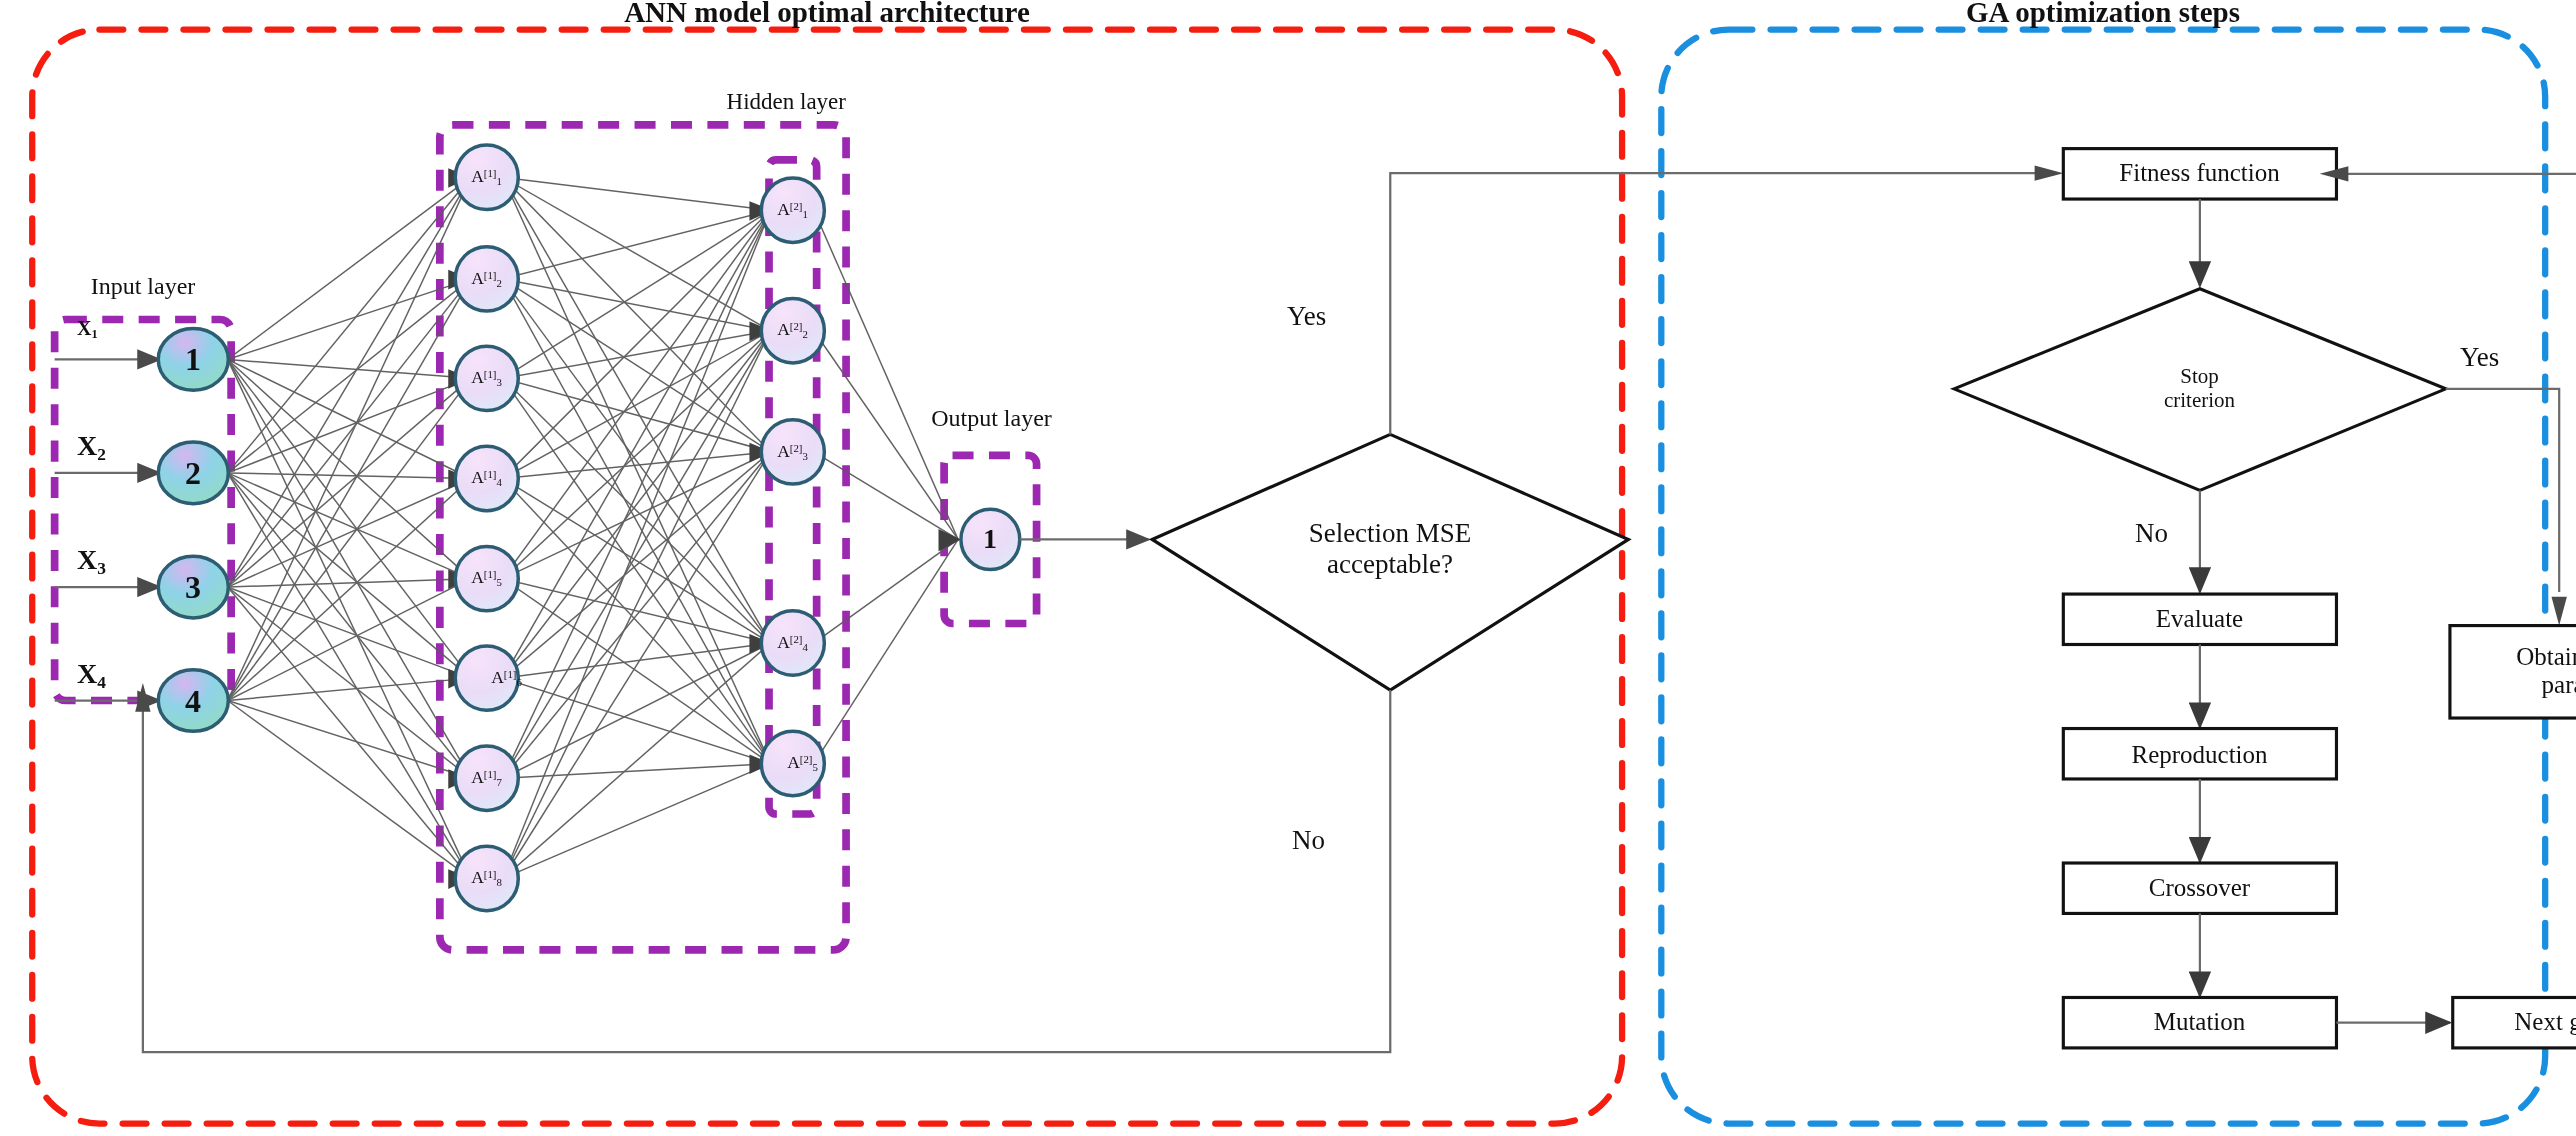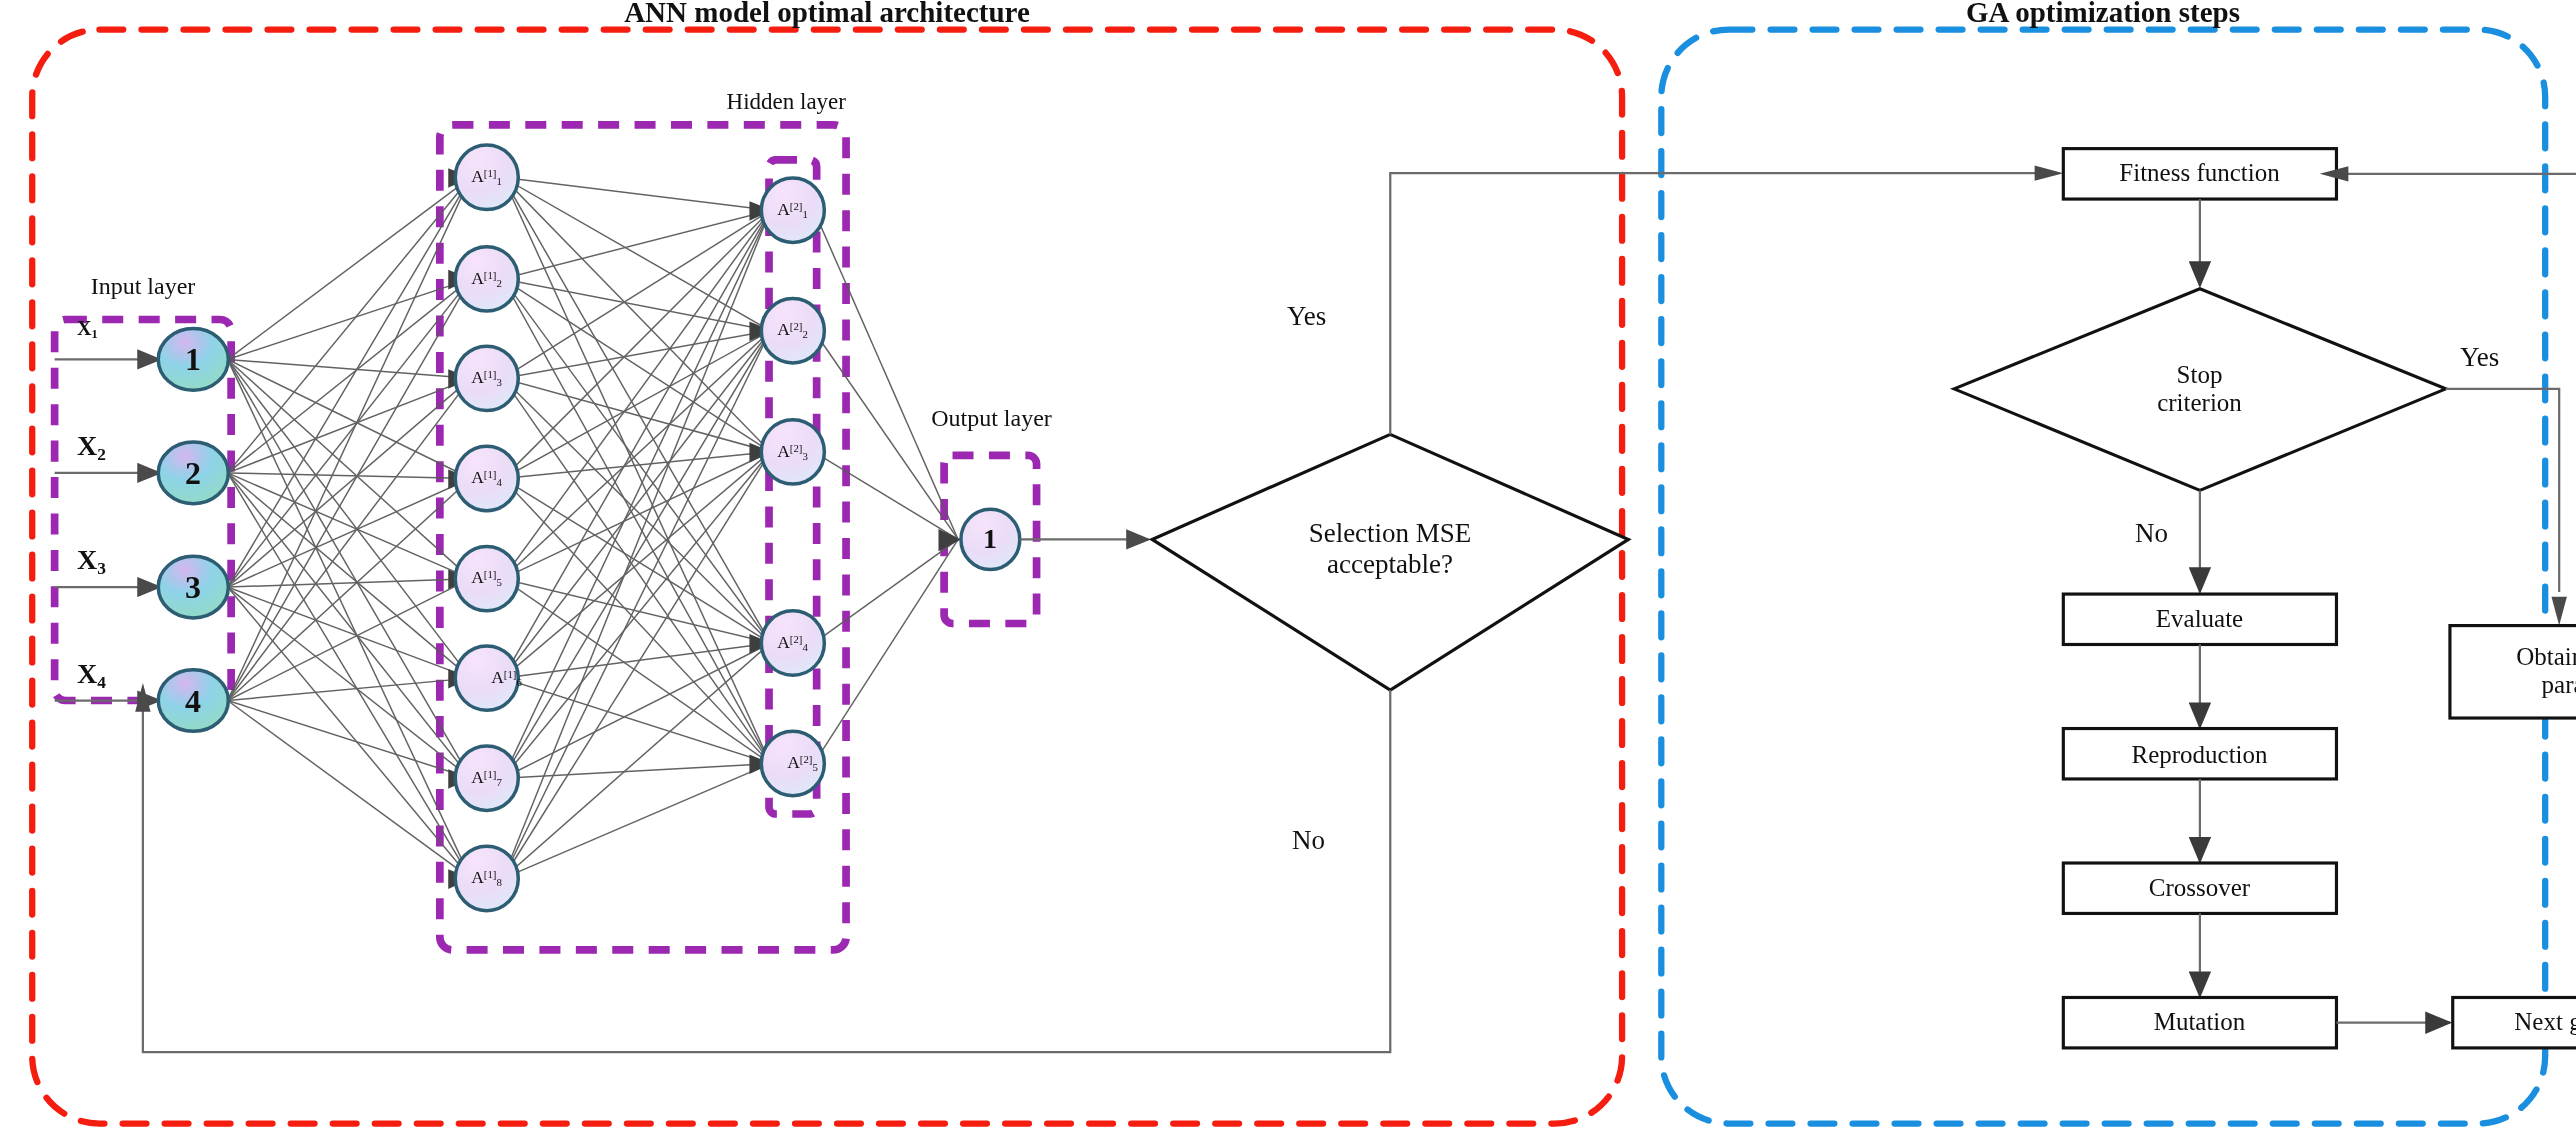--- a/index.html
+++ b/index.html
@@ -303,21 +303,21 @@
   <div class="boxTxt" style="left:1236px;top:510px;width:308px;height:77px;font-size:27px;flex-direction:column;">
     <span>Selection MSE</span>
     <span>acceptable?</span>
   </div>
 
   <div class="lbl" style="left:1287px;top:301px;font-size:27px;">Yes</div>
   <div class="lbl" style="left:1292px;top:825px;font-size:27px;">No</div>
 
   <div class="boxTxt" style="left:2063px;top:148px;width:273px;height:50px;font-size:25px;">Fitness function</div>
 
-  <div class="boxTxt" style="left:2077px;top:350px;width:245px;height:77px;font-size:25px;flex-direction:column;">
+  <div class="boxTxt" style="left:2077px;top:350px;width:245px;height:77px;font-size:21px;flex-direction:column;">
     <span>Stop</span>
     <span>criterion</span>
   </div>
 
   <div class="lbl" style="left:2460px;top:342px;font-size:27px;">Yes</div>
   <div class="lbl" style="left:2135px;top:518px;font-size:27px;">No</div>
 
   <div class="boxTxt" style="left:2063px;top:594px;width:273px;height:50px;font-size:25px;">Evaluate</div>
   <div class="boxTxt" style="left:2063px;top:728px;width:273px;height:54px;font-size:25px;">Reproduction</div>
   <div class="boxTxt" style="left:2063px;top:863px;width:273px;height:50px;font-size:25px;">Crossover</div>

